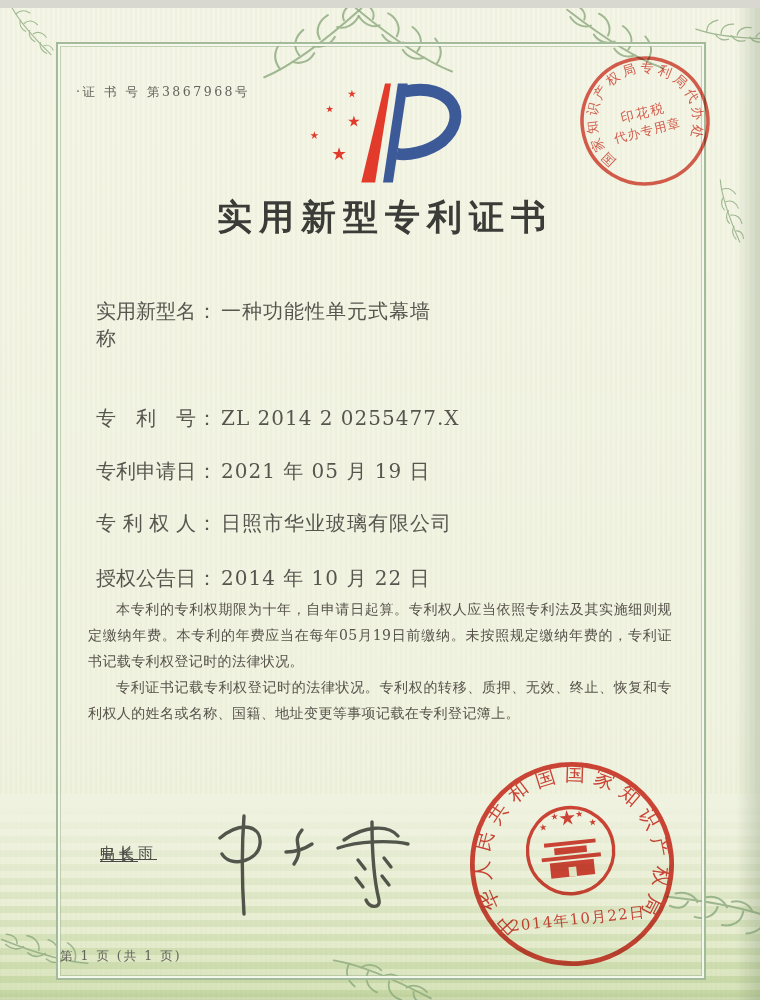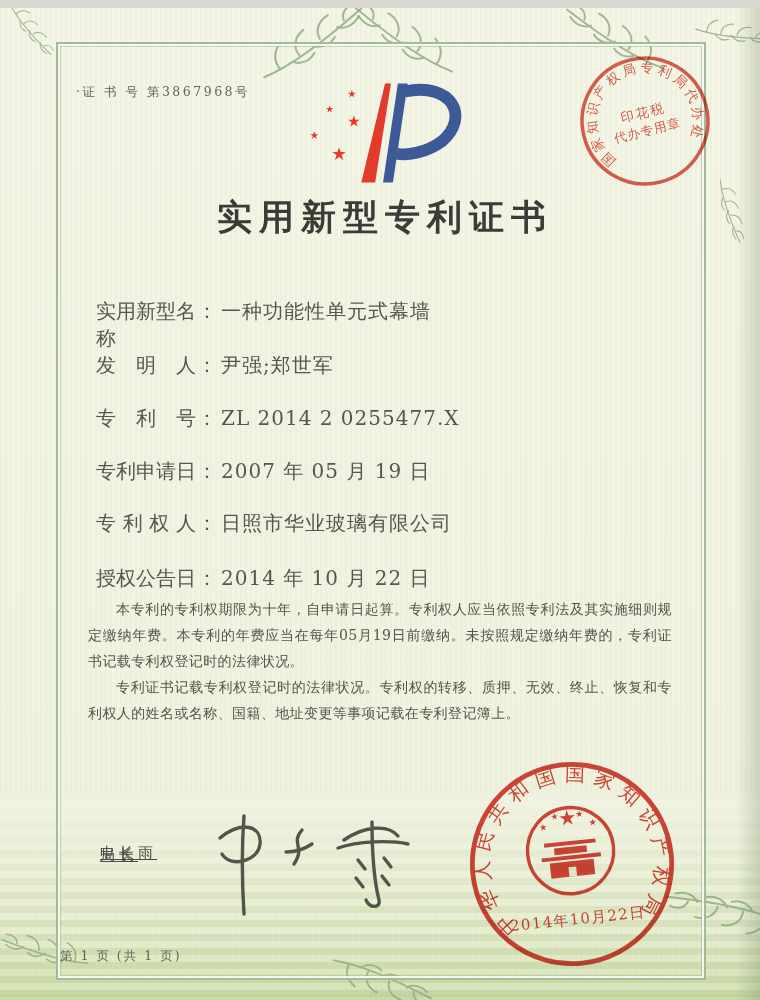--- a/index.html
+++ b/index.html
@@ -130,28 +130,25 @@
     <path d="M84,6 L90,6 L74,106 L60,106 Z" fill="#e23a2b"></path>
     <path d="M97,6 L107,6 L92,106 L82,106 Z" fill="#3d5a98"></path>
     <path d="M104,14 C152,4 170,40 142,64 C126,76 106,79 96,77" fill="none" stroke="#3d5a98" stroke-width="12"></path>
   </svg>
 
   <div class="abs title">实用新型专利证书</div>
 
   <div class="abs row" style="top:290px">
     <span class="flabel">实用新型名称</span><span class="fcolon">：</span><span class="fvalue">一种功能性单元式幕墙</span>
   </div>
-  <div class="abs row" style="top:344px">
-    <span class="flabel">发明人</span><span class="fcolon">：</span><span class="fvalue">尹强;郑世军</span>
-  </div>
   <div class="abs row" style="top:397px">
     <span class="flabel">专利号</span><span class="fcolon">：</span><span class="fvalue">ZL 2014 2 0255477.X</span>
   </div>
   <div class="abs row" style="top:450px">
-    <span class="flabel">专利申请日</span><span class="fcolon">：</span><span class="fvalue">2007 年 05 月 19 日</span>
+    <span class="flabel">专利申请日</span><span class="fcolon">：</span><span class="fvalue">2021 年 05 月 19 日</span>
   </div>
   <div class="abs row" style="top:502px">
     <span class="flabel">专利权人</span><span class="fcolon">：</span><span class="fvalue">日照市华业玻璃有限公司</span>
   </div>
   <div class="abs row" style="top:557px">
     <span class="flabel">授权公告日</span><span class="fcolon">：</span><span class="fvalue">2014 年 10 月 22 日</span>
   </div>
 
   <div class="abs paras">
     <p>本专利的专利权期限为十年，自申请日起算。专利权人应当依照专利法及其实施细则规定缴纳年费。本专利的年费应当在每年05月19日前缴纳。未按照规定缴纳年费的，专利证书记载专利权登记时的法律状况。</p>

